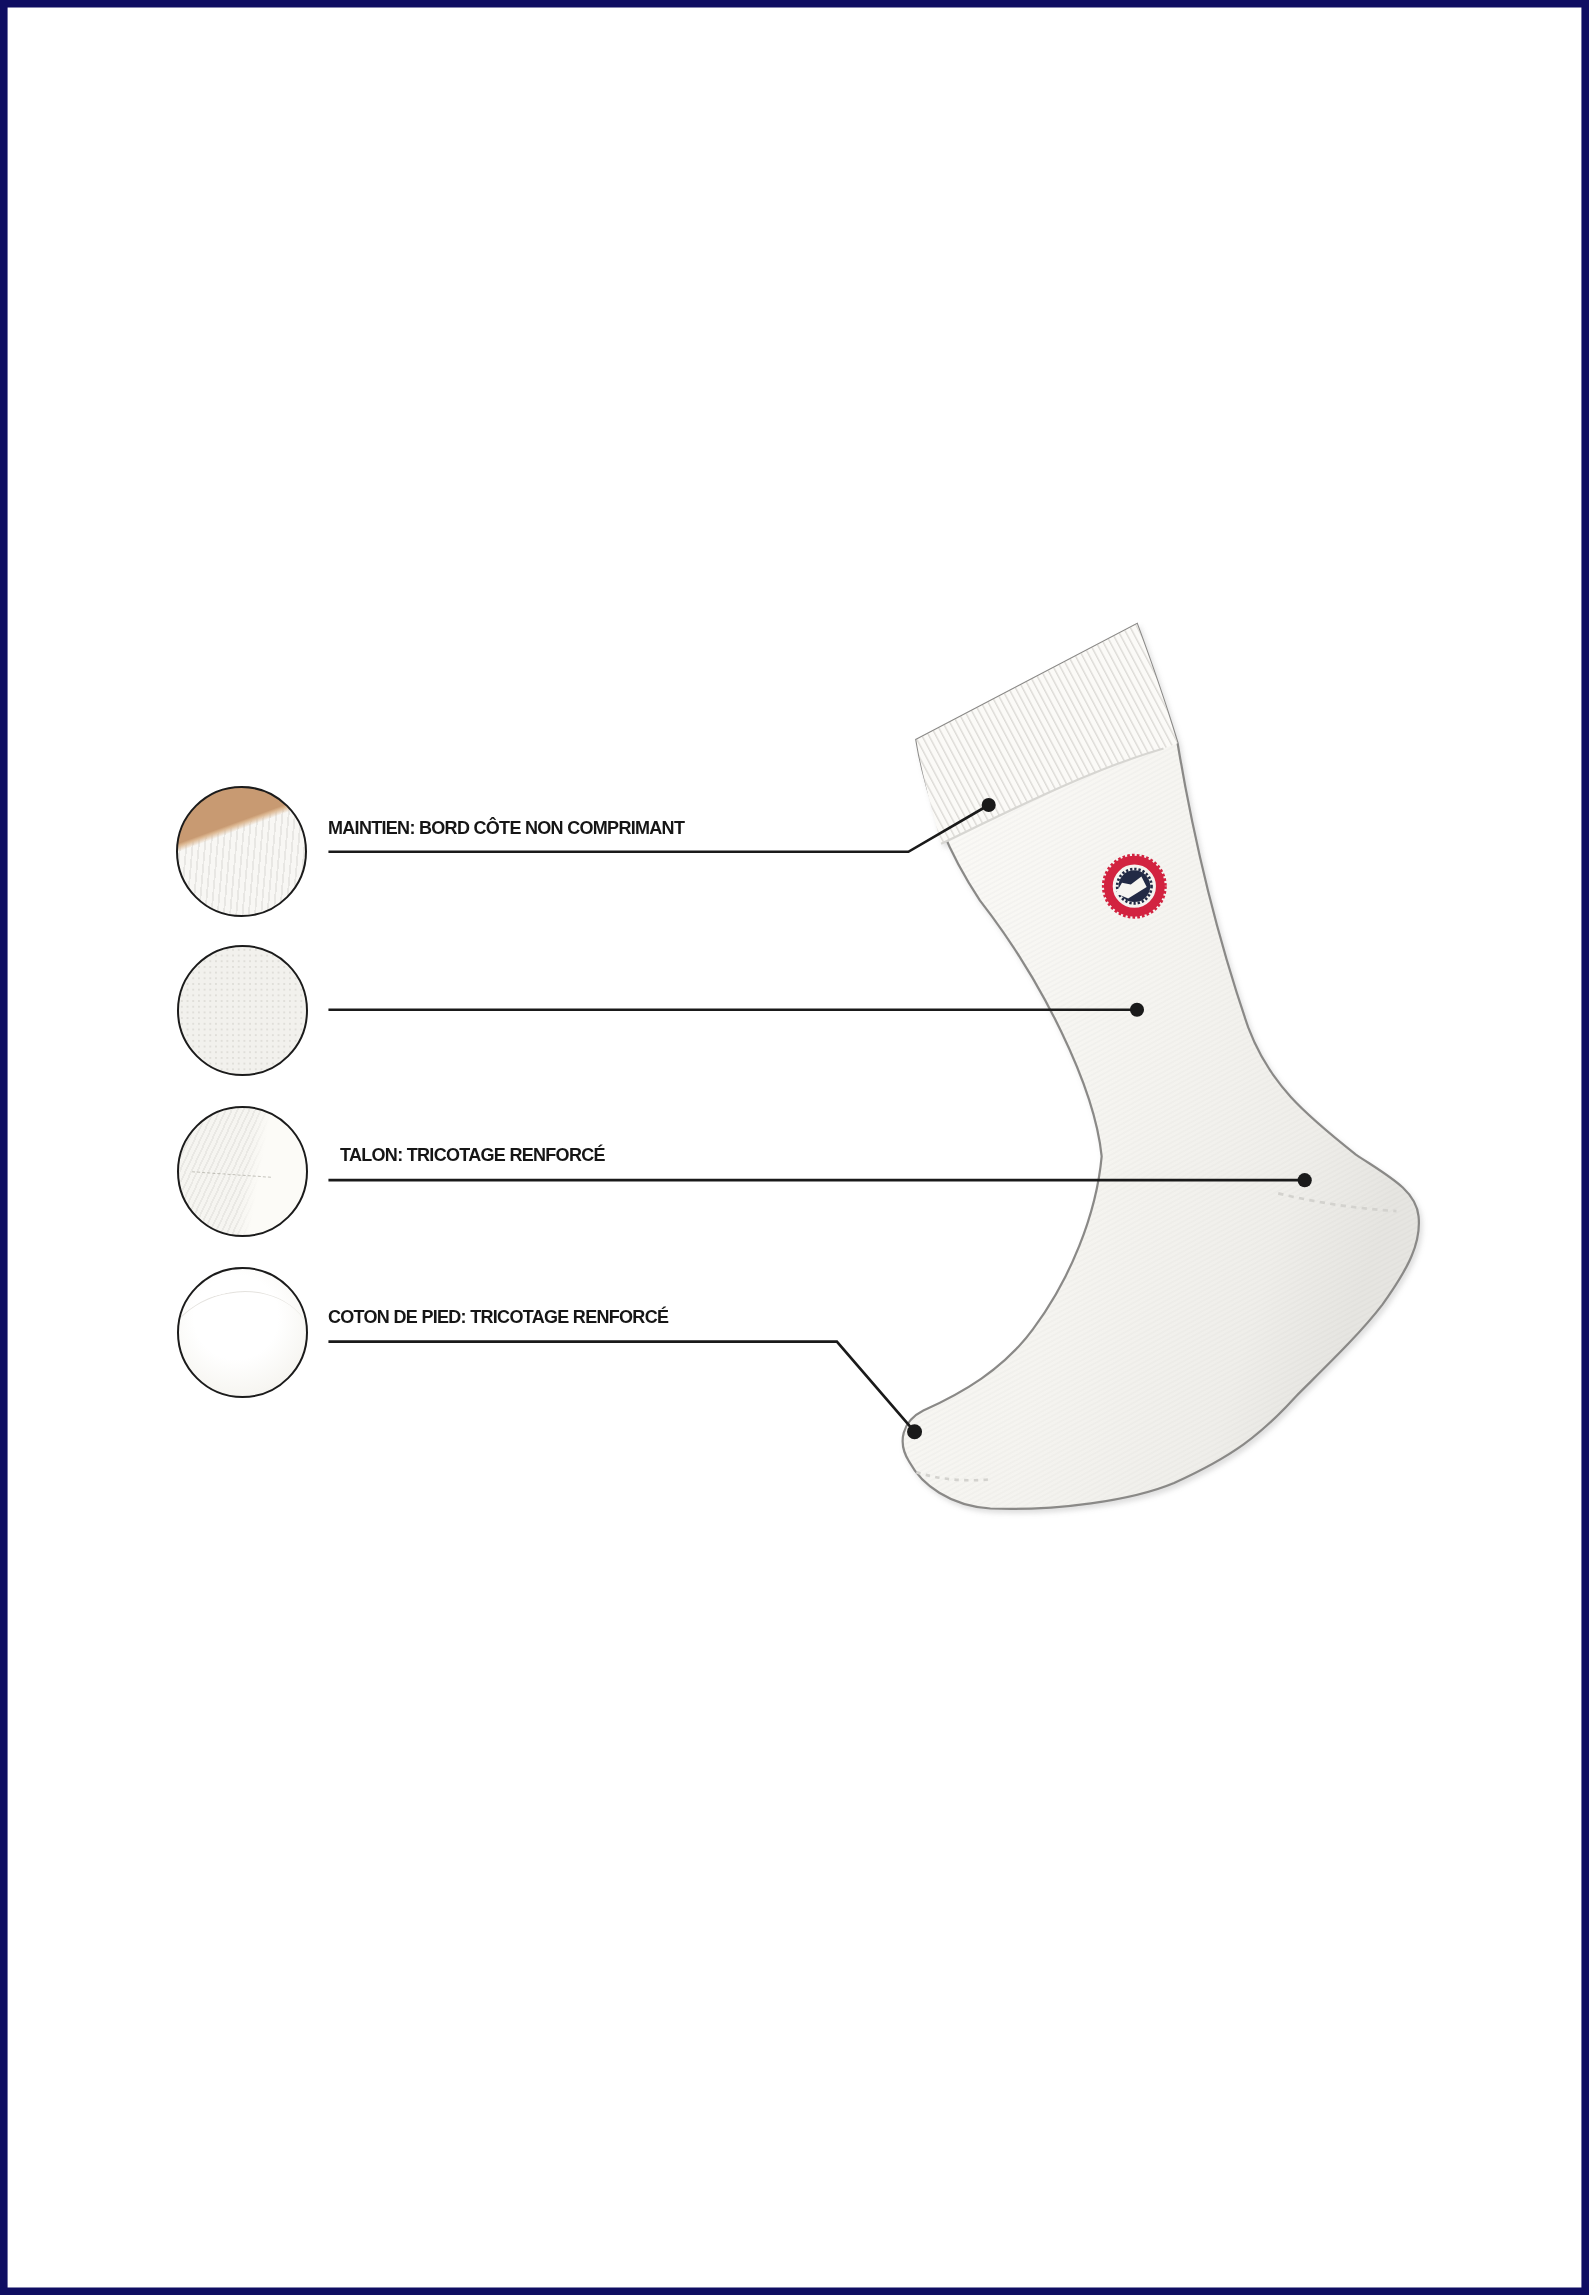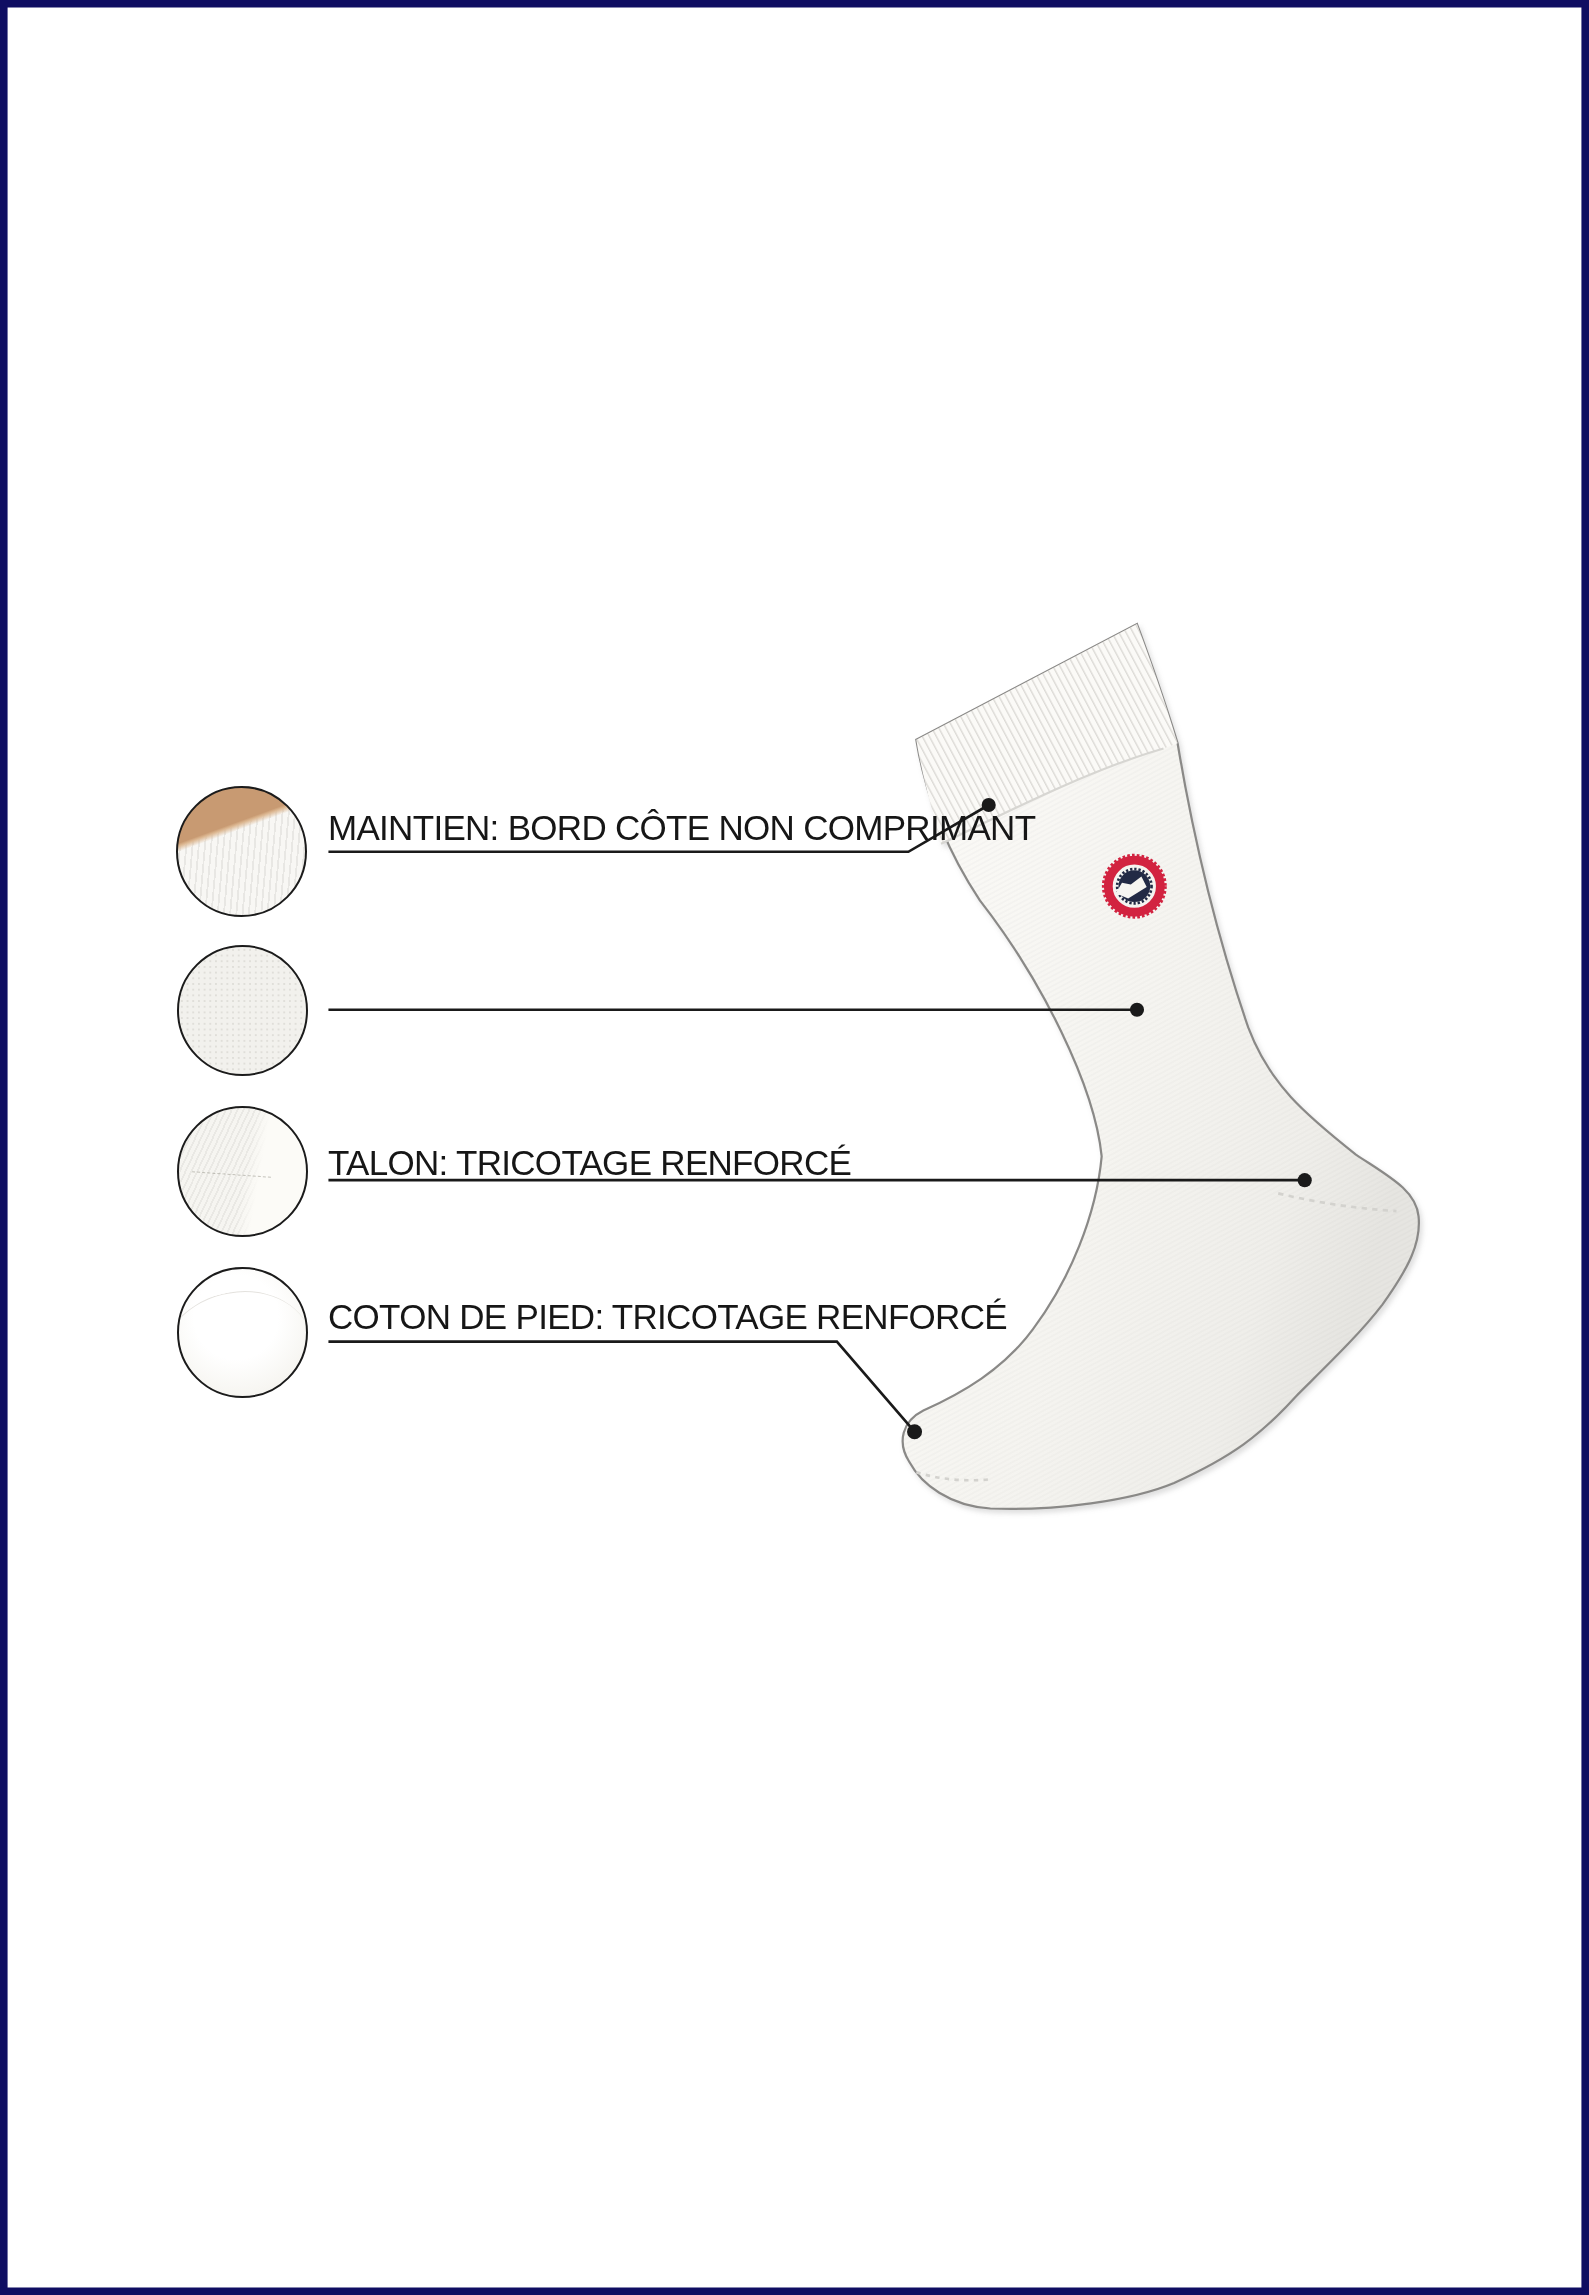--- a/index.html
+++ b/index.html
@@ -8,22 +8,22 @@
     width:1589px;height:2295px;
     background:#ffffff;
     overflow:hidden;
     font-family:"Liberation Sans", sans-serif;
   }
   .art{position:absolute;left:0;top:0;width:1589px;height:2295px;}
   
   .ann{
     position:absolute;
     white-space:nowrap;
-    font-weight:400;
-    font-size:35px;
+    font-weight:700;
+    font-size:18px;
     letter-spacing:-0.7px;
     line-height:26.5px;
     color:#161616;
   }
   
   .thumb{
     position:absolute;
     width:131px;height:131px;
     border-radius:50%;
     border:2.6px solid #1b1b1b;
@@ -163,18 +163,18 @@
   </svg>
 
   <div class="thumb thumb-cuff" style="left:176px;top:786px;" title="cuff-on-leg-closeup"></div>
   <div class="thumb thumb-fabric" style="left:177px;top:945px;" title="soft-fabric-closeup"></div>
   <div class="thumb thumb-heel" style="left:177px;top:1106px;" title="heel-knit-closeup"></div>
   <div class="thumb thumb-toe" style="left:177px;top:1267px;" title="toe-knit-closeup"></div>
 
   <div class="ann" style="left:328px;top:815px;">MAINTIEN: BORD CÔTE NON COMPRIMANT</div>
 
 
-  <div class="ann" style="left:328px;top:1142px;margin-top:8px;">TALON: TRICOTAGE RENFORCÉ</div>
+  <div class="ann" style="left:340px;top:1142px;">TALON: TRICOTAGE RENFORCÉ</div>
 
   <div class="ann" style="left:328px;top:1304px;">COTON DE PIED: TRICOTAGE RENFORCÉ</div>
 
 </div>
 
 
 </body></html>

